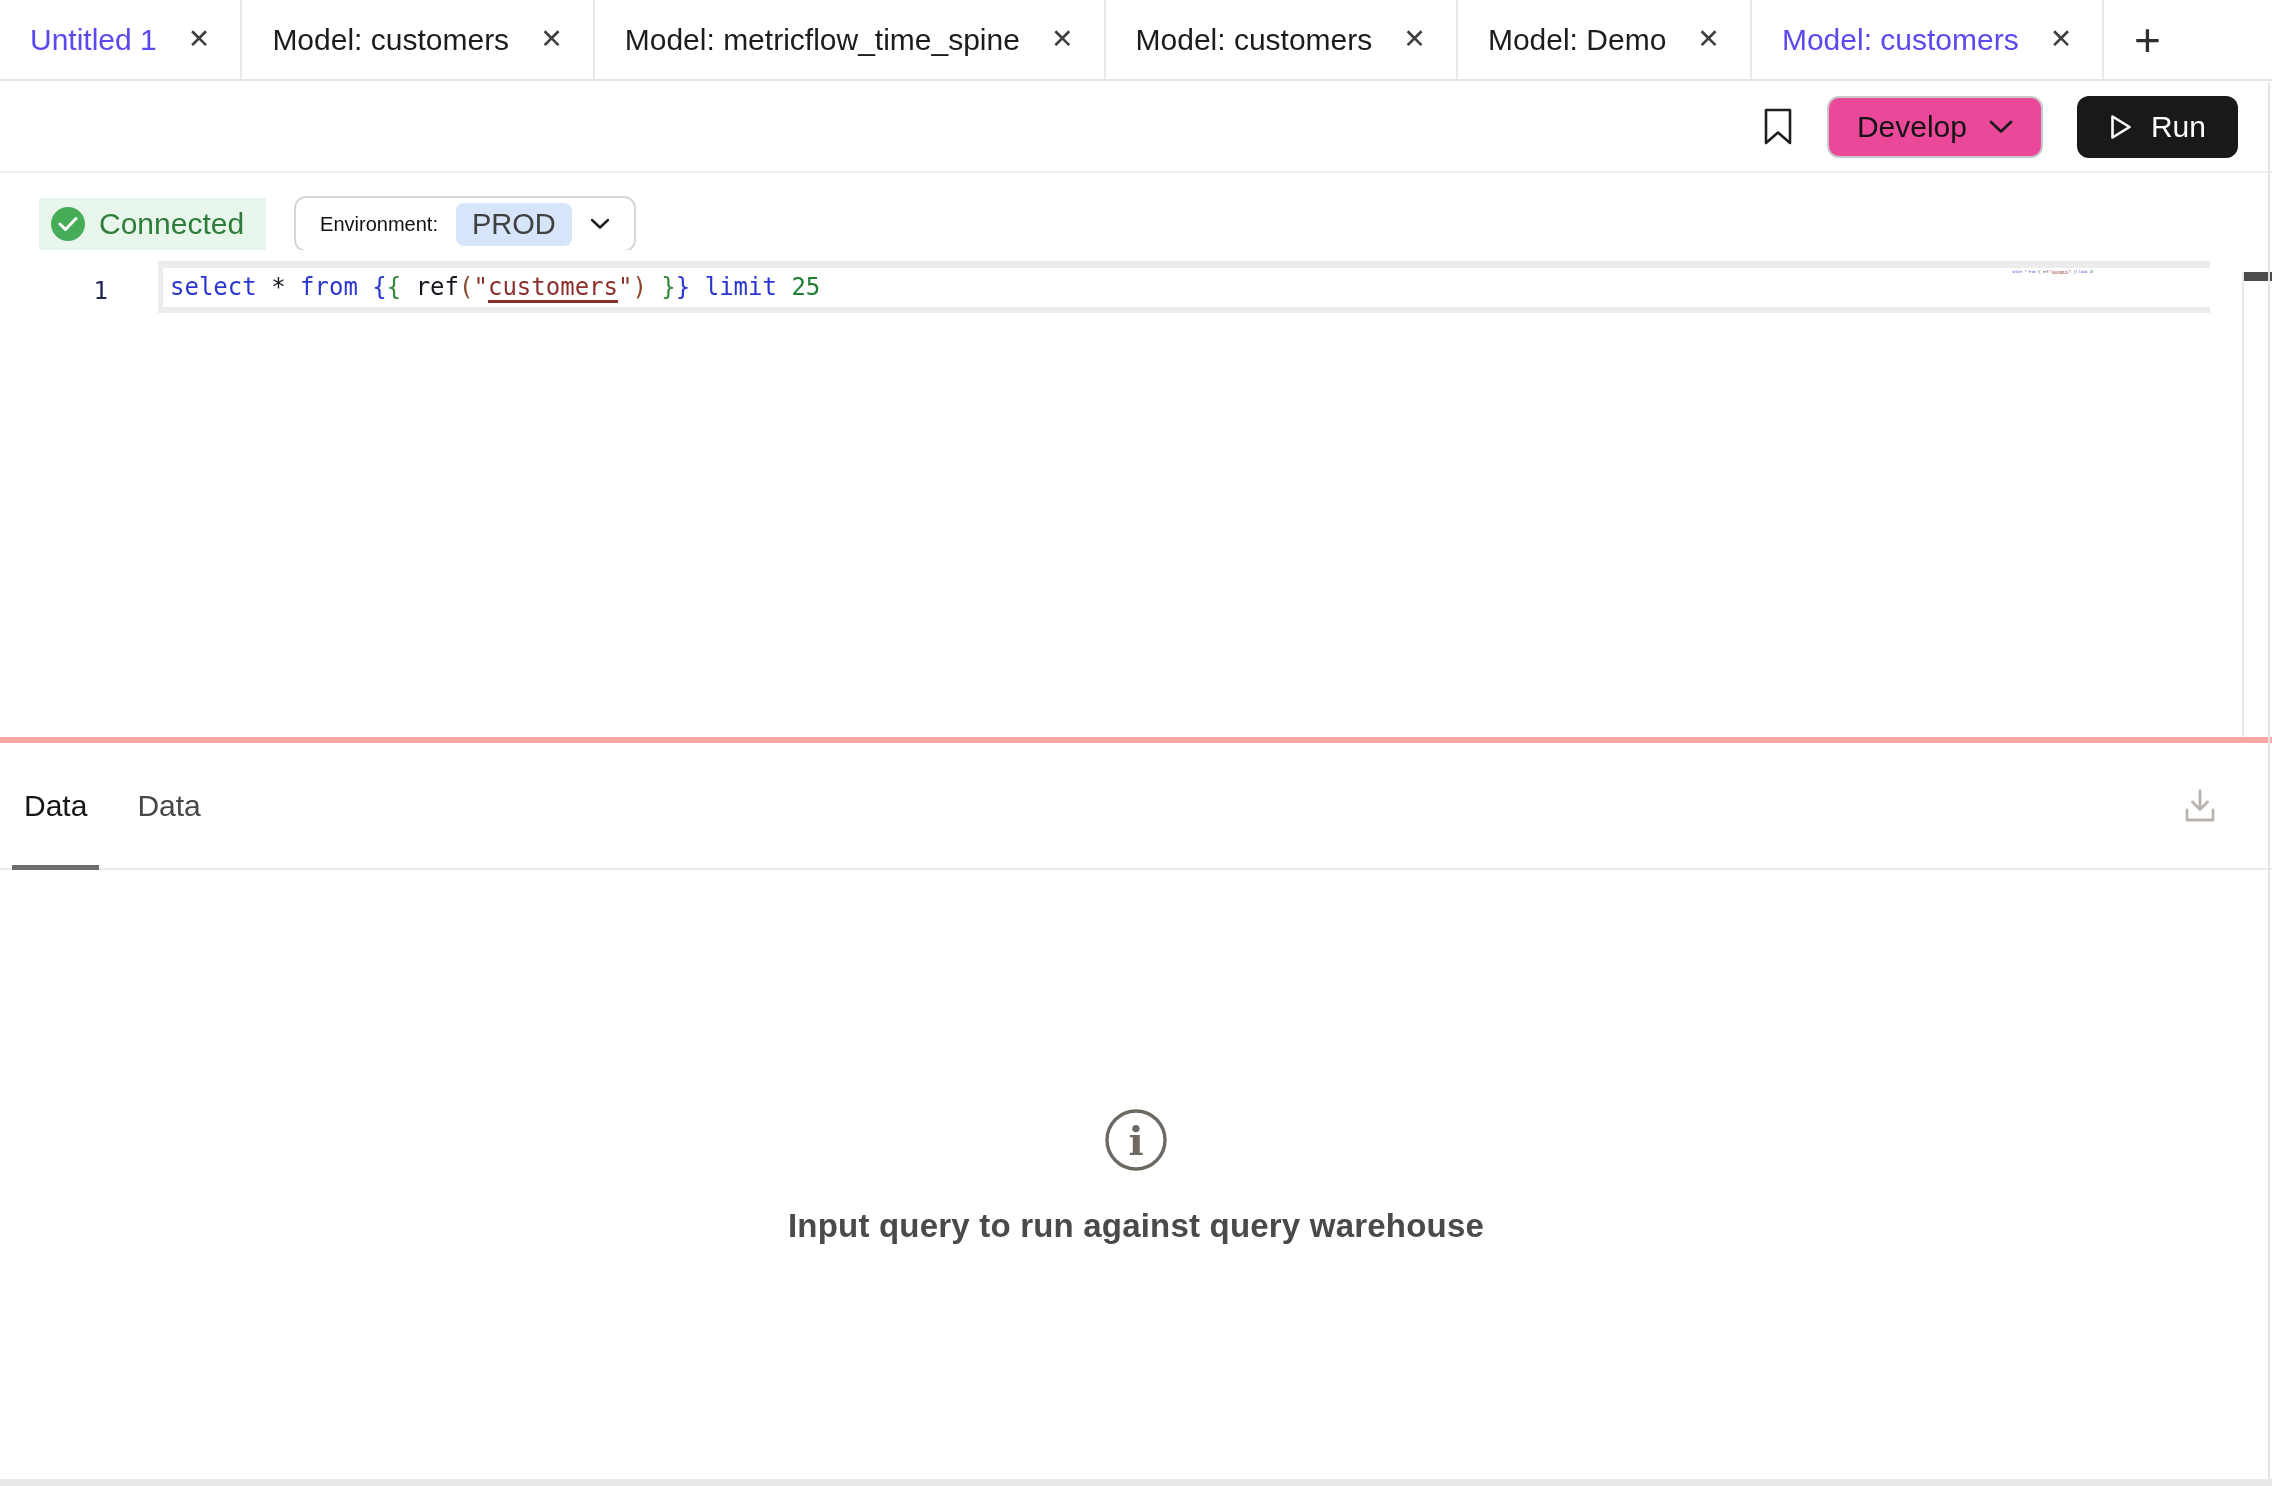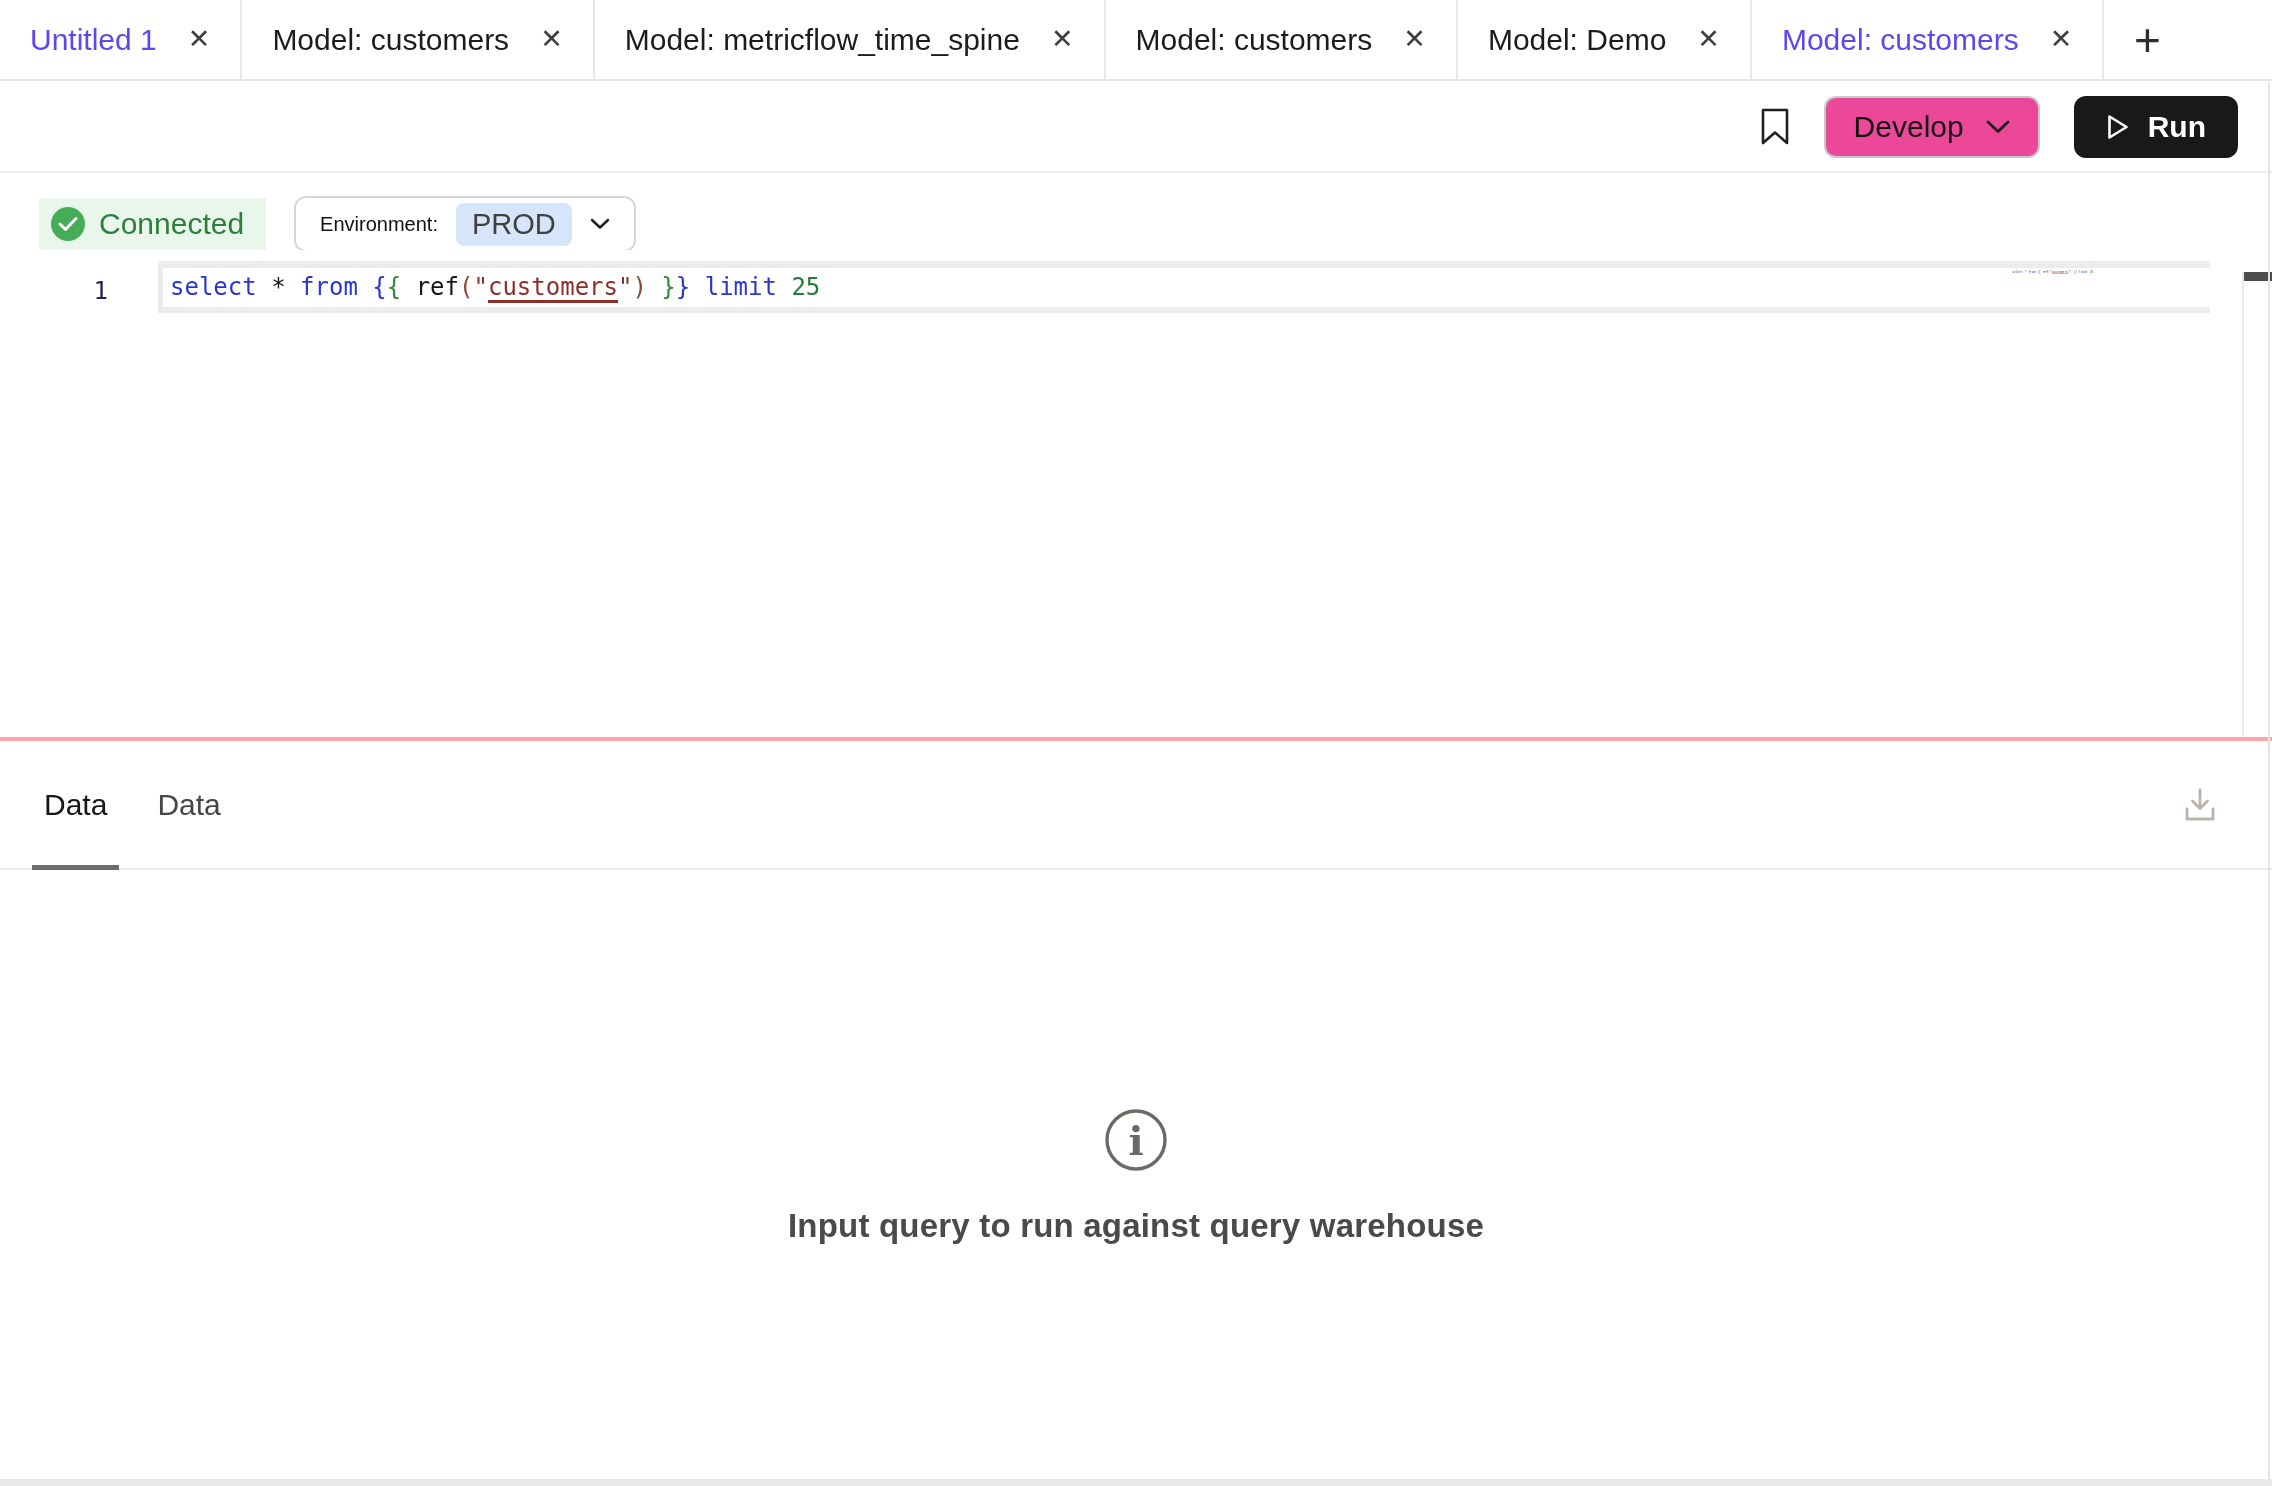--- a/index.html
+++ b/index.html
@@ -42,21 +42,21 @@
   .btn-develop {
     display:flex; align-items:center; gap:22px;
     height:62px; padding:0 28px; background:#ec4899;
     border:2px solid #c9c9c9; border-radius:12px;
     font-family:inherit; font-size:30px; font-weight:500; color:#141414; cursor:pointer;
   }
   .btn-run {
     display:flex; align-items:center; gap:18px;
     height:62px; padding:0 32px; background:var(--run-bg,#191919);
     border:none; border-radius:12px;
-    font-family:inherit; font-size:30px; font-weight:700; color:#ffffff; cursor:pointer;
+    font-family:inherit; font-size:30px; font-weight:400; color:#ffffff; cursor:pointer;
   }
 
   
   .statusrow {
     position:absolute; top:196px; left:39px;
     display:flex; align-items:center; gap:28px;
   }
   .badge-connected {
     display:flex; align-items:center; gap:14px;
     height:52px; padding:0 22px 0 12px; border-radius:0;
@@ -115,22 +115,22 @@
   }
   .editor-scrolltrack {
     position:absolute; left:2242px; top:22px; width:30px; height:465px;
     border-left:2px solid #e9e9e9;
   }
   .editor-scrollthumb { position:absolute; left:0; top:0; width:30px; height:9px; background:#4c4c4c; }
 
   
   .results-header {
     position:absolute; top:737px; left:0; right:0; height:133px;
-    border-top:4px solid #fca5a5; border-bottom:2px solid #eaeaea;
-    display:flex; align-items:flex-start; padding-left:32px; background:#fff;
+    border-top:6px solid #fca5a5; border-bottom:2px solid #eaeaea;
+    display:flex; align-items:flex-start; padding-left:12px; background:#fff;
   }
   .rtab {
     position:relative; height:100%; display:flex; align-items:center;
     padding:0 12px; margin-right:26px; font-size:30px; color:#474747; cursor:pointer;
   }
   .rtab.active { color:#161616; font-weight:500; }
   .rtab.active::after {
     content:""; position:absolute; left:0; right:0; bottom:-2px; height:5px;
     background:#6e6e6e;
   }

